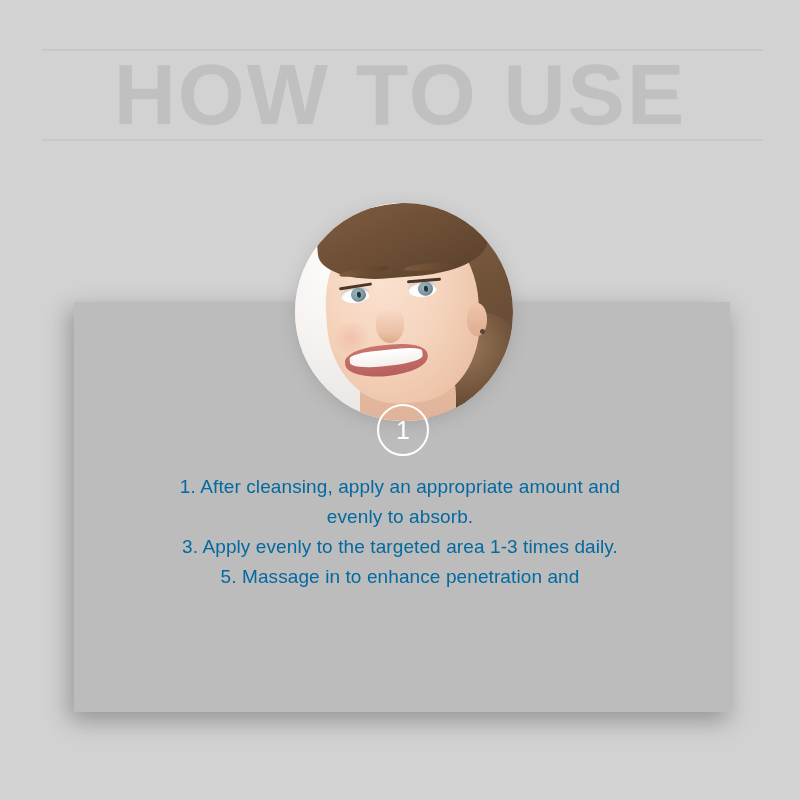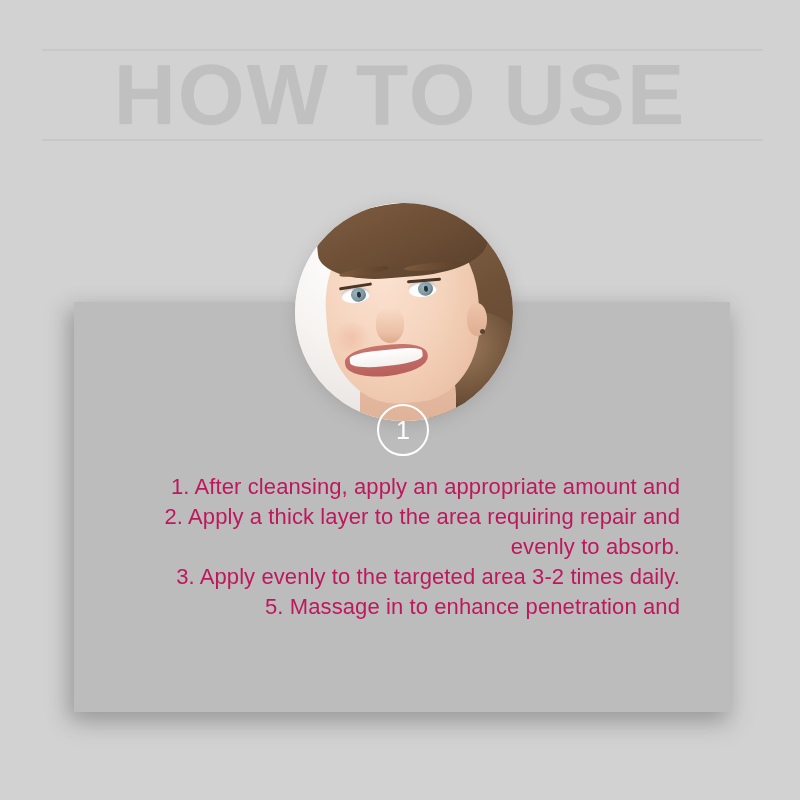--- a/index.html
+++ b/index.html
@@ -224,25 +224,24 @@
 
   
   #instruction-list {
     position:absolute;
     left:120px; top:472px;
     width:560px;
     text-align:center;
   }
   .instruction-line {
     font-family:"Liberation Sans", sans-serif;
-    font-size:22px;
+    font-size:19px;
     line-height:30px;
-    color:#be185d;
+    color:#0369a1;
     letter-spacing:0.1px;
-    text-align:right;
   }
 </style>
 </head>
 <body>
 
 <div id="header-band">
   <div class="rule" id="rule-top"></div>
   <div id="page-title">HOW TO USE</div>
   <div class="rule" id="rule-bottom"></div>
 </div>
@@ -280,17 +279,16 @@
     <div class="p-earring"></div>
   </div>
 </div>
 
 <div id="step-badge">
   <span id="step-badge-number">1</span>
 </div>
 
 <div id="instruction-list">
   <div class="instruction-line">1. After cleansing, apply an appropriate amount and</div>
-  <div class="instruction-line">2. Apply a thick layer to the area requiring repair and</div>
   <div class="instruction-line">evenly to absorb.</div>
-  <div class="instruction-line">3. Apply evenly to the targeted area 3-2 times daily.</div>
+  <div class="instruction-line">3. Apply evenly to the targeted area 1-3 times daily.</div>
   <div class="instruction-line">5. Massage in to enhance penetration and</div>
 </div>
 
 </body></html>

